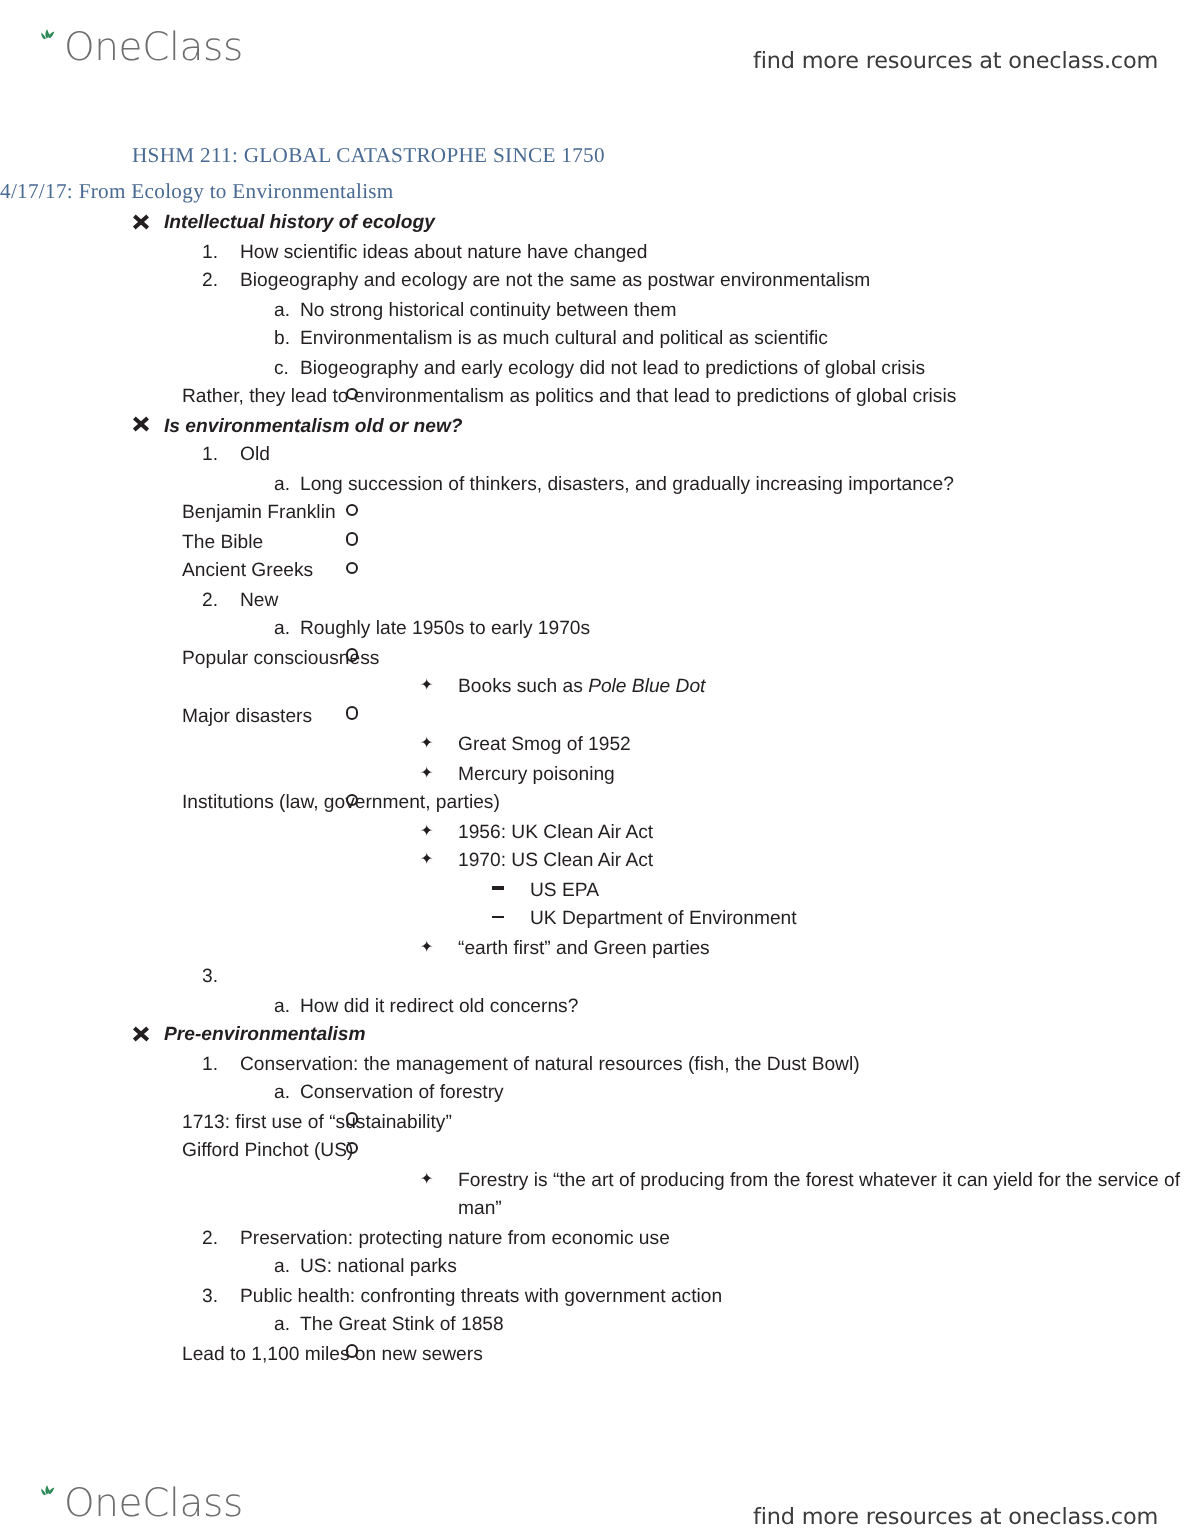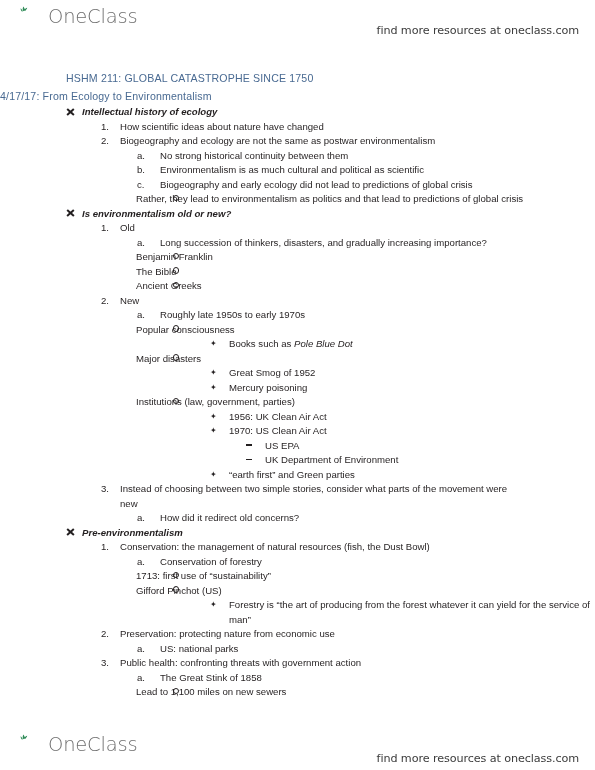--- a/index.html
+++ b/index.html
@@ -24,23 +24,22 @@
     height: 34px;
   }
   .brand-bar.header { top: 4px; }
   .brand-bar.footer { top: 732px; }
 
   .logo {
     position: absolute;
     left: 17px;
     top: 2px;
     display: flex;
-    align-items: flex-start;
+    align-items: flex-end;
     height: 28px;
-    gap: 16px;
   }
   .logo-mark {
     position: relative;
     width: 15px;
     height: 20px;
     margin-right: 0px;
   }
   .logo-text {
     font-family: "DejaVu Sans", sans-serif;
     font-size: 19.5px;
@@ -76,47 +75,48 @@
   }
   .line.wrap { white-space: normal; }
 
   .title {
     color: #496a92;
     font-size: 10.6px;
     line-height: 17.5px;
     min-height: 17.5px;
     letter-spacing: 0.15px;
     white-space: nowrap;
+    font-family: Liberation Serif, serif;
   }
 
   
   .lv0 { padding-left: 66px; }   
   .lv1 { padding-left: 101px; }  
   .lv2 { padding-left: 137px; }  
-  .lv3 { padding-left: 117px; }  
+  .lv3 { padding-left: 72px; }  
   .lv4 { padding-left: 210px; }  
   .lv5 { padding-left: 246px; }  
 
   .marker {
     position: absolute;
     left: 0;
     top: 0;
     text-align: left;
     font-weight: normal;
   }
   .lv0 > .marker { left: 66px; width: 16px; }
   .lv1 > .marker { left: 101px; width: 18px; }
   .lv2 > .marker { left: 137px; width: 18px; }
   .lv3 > .marker { left: 173px; width: 18px; }
   .lv4 > .marker { left: 210px; width: 18px; }
   .lv5 > .marker { left: 246px; width: 18px; }
 
   .lv0 > .txt { display: inline-block; margin-left: 16px; font-weight: bold; font-style: italic; }
   .lv1 > .txt { display: inline-block; margin-left: 19px; }
-  .lv2 > .txt { display: inline-block; margin-left: 23px; }
+  .lv2 > .txt { display: inline-block; margin-left: 13px; }
   .lv3 > .txt { display: inline-block; margin-left: 19px; }
   .lv4 > .txt { display: inline-block; margin-left: 19px; }
   .lv5 > .txt { display: inline-block; margin-left: 19px; }
 
   .txt.multi { white-space: normal; max-width: 400px; vertical-align: top; }
 
   .marker-x {
     display: inline-block;
     width: 9px;
     height: 9px;
@@ -202,21 +202,21 @@
       <div class="line lv4"><span class="marker"><span class="marker-star">✦</span></span><span class="txt">Books such as <span class="italic">Pole Blue Dot</span></span></div>
       <div class="line lv3"><span class="marker"><span class="marker-o"></span></span><span class="txt">Major disasters</span></div>
       <div class="line lv4"><span class="marker"><span class="marker-star">✦</span></span><span class="txt">Great Smog of 1952</span></div>
       <div class="line lv4"><span class="marker"><span class="marker-star">✦</span></span><span class="txt">Mercury poisoning</span></div>
       <div class="line lv3"><span class="marker"><span class="marker-o"></span></span><span class="txt">Institutions (law, government, parties)</span></div>
       <div class="line lv4"><span class="marker"><span class="marker-star">✦</span></span><span class="txt">1956: UK Clean Air Act</span></div>
       <div class="line lv4"><span class="marker"><span class="marker-star">✦</span></span><span class="txt">1970: US Clean Air Act</span></div>
       <div class="line lv5"><span class="marker"><span class="marker-dash"></span></span><span class="txt">US EPA</span></div>
       <div class="line lv5"><span class="marker"><span class="marker-dash"></span></span><span class="txt">UK Department of Environment</span></div>
       <div class="line lv4"><span class="marker"><span class="marker-star">✦</span></span><span class="txt">“earth first” and Green parties</span></div>
-      <div class="line lv1 wrap"><span class="marker">3.</span><span class="txt multi">Instead of choosing between two simple stories, consider what parts of the movement were new</span></div>
+      <div class="line lv1 wrap"><span class="marker">3.</span></div>
       <div class="line lv2"><span class="marker">a.</span><span class="txt">How did it redirect old concerns?</span></div>
       <div class="line lv0"><span class="marker"><span class="marker-x"></span></span><span class="txt">Pre-environmentalism</span></div>
       <div class="line lv1"><span class="marker">1.</span><span class="txt">Conservation: the management of natural resources (fish, the Dust Bowl)</span></div>
       <div class="line lv2"><span class="marker">a.</span><span class="txt">Conservation of forestry</span></div>
       <div class="line lv3"><span class="marker"><span class="marker-o"></span></span><span class="txt">1713: first use of “sustainability”</span></div>
       <div class="line lv3"><span class="marker"><span class="marker-o"></span></span><span class="txt">Gifford Pinchot (US)</span></div>
       <div class="line lv4 wrap"><span class="marker"><span class="marker-star">✦</span></span><span class="txt multi">Forestry is “the art of producing from the forest whatever it can yield for the service of man”</span></div>
       <div class="line lv1"><span class="marker">2.</span><span class="txt">Preservation: protecting nature from economic use</span></div>
       <div class="line lv2"><span class="marker">a.</span><span class="txt">US: national parks</span></div>
       <div class="line lv1"><span class="marker">3.</span><span class="txt">Public health: confronting threats with government action</span></div>

